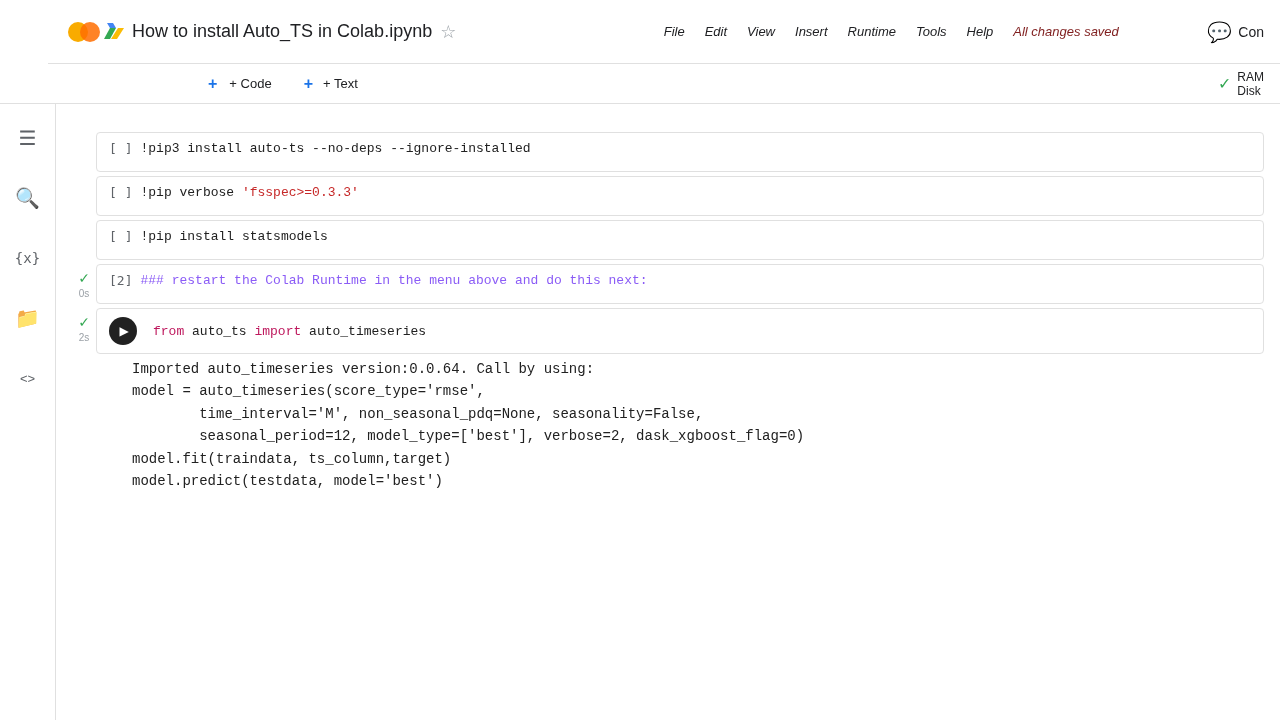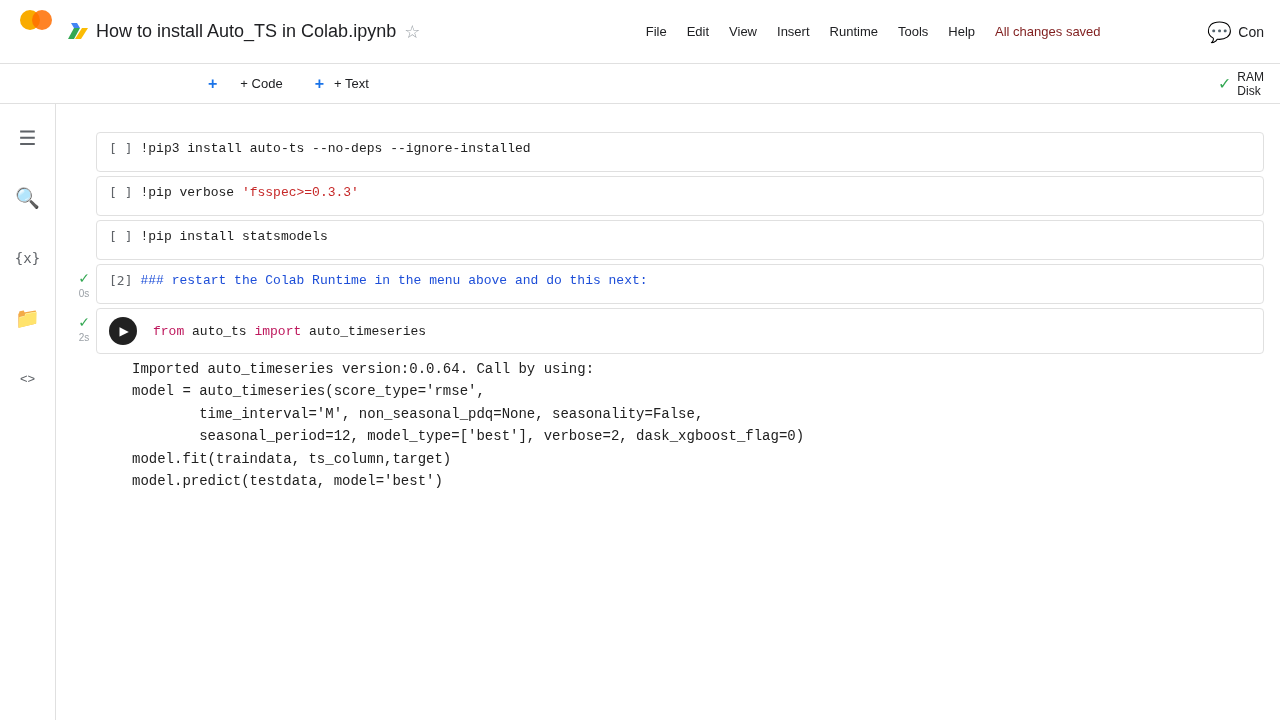--- a/index.html
+++ b/index.html
@@ -1,24 +1,25 @@
 <!DOCTYPE html>
 <html><head>
   <meta charset="utf-8">
   <style>
     * { margin: 0; padding: 0; box-sizing: border-box; }
     body { font-family: Arial, sans-serif; background: #fff; width: 1280px; height: 720px; overflow: hidden; }
 
     
     #topbar {
       display: flex;
+      align-items: center;
       height: 64px;
       padding: 0 16px;
       border-bottom: 1px solid #e0e0e0;
-      gap: 12px;
+      margin-left: 48px;
     }
     #logo {
       width: 40px;
       height: 40px;
       flex-shrink: 0;
     }
     #doc-title-area {
       display: flex;
       align-items: center;
       gap: 8px;
@@ -37,20 +38,21 @@
     #star-icon {
       color: #9aa0a6;
       font-size: 18px;
       cursor: pointer;
     }
     #menu-bar {
       display: flex;
       align-items: center;
       gap: 4px;
       flex: 1;
+      font-style: italic;
     }
     .menu-item {
       padding: 4px 8px;
       font-size: 13px;
       color: #202124;
       cursor: pointer;
       border-radius: 4px;
     }
     #all-changes-saved {
       font-size: 13px;
@@ -178,21 +180,21 @@
       white-space: nowrap;
     }
     .cell-code {
       font-family: 'Courier New', Courier, monospace;
       font-size: 13px;
       color: #212121;
     }
     .code-green { color: #be185d; }
     .code-purple { color: #be185d; }
     .code-red { color: #c62828; }
-    .code-comment { color: #1d4ed8; }
+    .code-comment { color: #8b5cf6; }
 
     
     .cell-running {
       background: #fff;
     }
     .run-btn {
       width: 28px;
       height: 28px;
       border-radius: 50%;
       background: #212121;
@@ -261,21 +263,21 @@
 
   <div id="connect-btn-area">
     <span id="comment-icon">💬</span>
     <span id="connect-label">Con</span>
   </div>
 </div>
 
 <div id="toolbar2">
   <div class="toolbar-btn">
     <span class="toolbar-plus">+</span>
-    <span style="margin-left:19px;">+ Code</span>
+    <span style="margin-left:8px;">+ Code</span>
   </div>
   <div class="toolbar-btn">
     <span class="toolbar-plus">+</span>
     <span style="margin-left:6px;text-align:center;">+ Text</span>
   </div>
   <div id="ram-disk-area">
     <span id="ram-disk-check">✓</span>
     <div>
       <div>RAM</div>
       <div>Disk</div>

